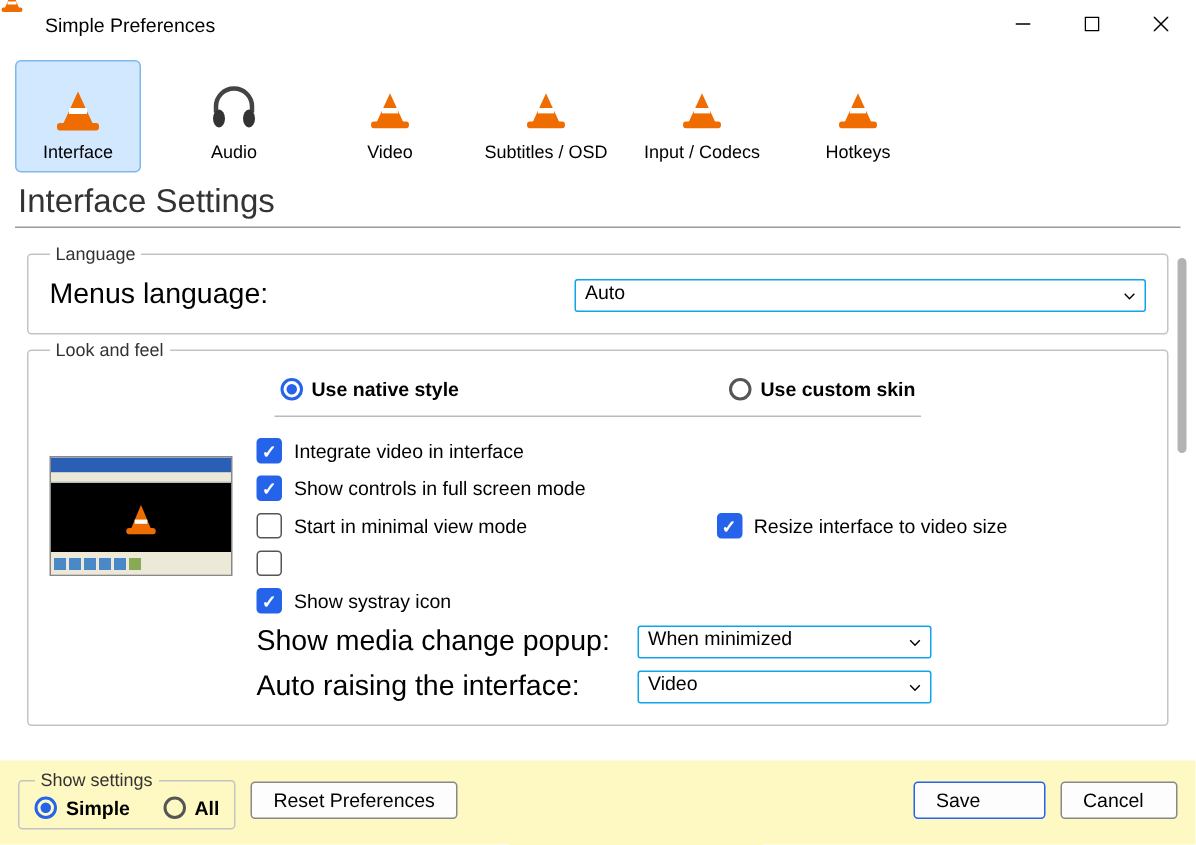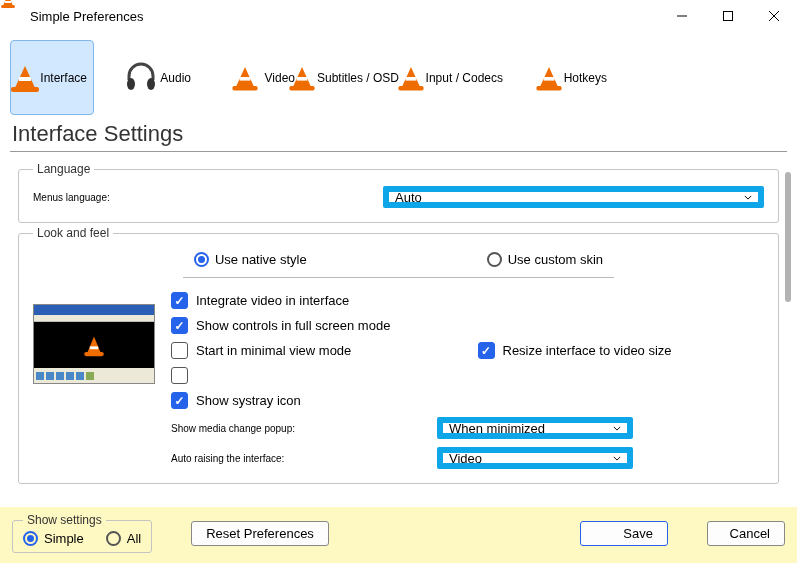--- a/index.html
+++ b/index.html
@@ -5,70 +5,70 @@
 * { box-sizing: border-box; margin: 0; padding: 0; }
 body { font-family: "Segoe UI", Tahoma, sans-serif; font-size: 13px; color: #000; background: #fff; width: 797px; height: 563px; overflow: hidden; }
 .titlebar { height: 32px; display: flex; align-items: center; padding: 0 0 0 8px; }
 .titlebar .app-icon { width: 16px; height: 16px; margin-right: 6px; }
 .titlebar .title { font-size: 13px; }
 .titlebar .spacer { flex: 1; }
 .win-btn { width: 46px; height: 32px; display: flex; align-items: center; justify-content: center; }
 .win-btn svg { width: 10px; height: 10px; }
 
 .toolbar { display: flex; padding: 8px 10px 0 10px; gap: 20px; }
-.tool { display: flex; flex-direction: row; align-items: center; justify-content: flex-end; padding: 4px 6px 6px 6px; border: 1px solid transparent; border-radius: 4px; width: 84px; height: 75px; }
+.tool { display: flex; flex-direction: column; align-items: center; justify-content: flex-end; padding: 4px 6px 6px 6px; border: 1px solid transparent; border-radius: 4px; width: 84px; height: 75px; }
 .tool.selected { background: #d1e8ff; border: 1px solid #7fb8ec; }
 .tool .tool-icon { width: 44px; height: 40px; display: flex; align-items: center; justify-content: center; }
 .tool .tool-label { font-size: 12px; margin-top: 2px; text-align: center; white-space: nowrap; }
 
 .page-title { font-size: 22px; color: #333; padding: 6px 12px 4px 12px; }
 .title-rule { border: 0; border-top: 1px solid #999; margin: 0 10px 10px 10px; }
 
 .content { position: relative; padding: 0 18px 10px 18px; height: 330px; overflow: hidden; }
 .scroll-indicator { position: absolute; top: 10px; right: 6px; bottom: 10px; width: 6px; background: transparent; }
 .scroll-thumb { position: absolute; top: 0; width: 6px; height: 130px; background: #b3b3b3; border-radius: 3px; }
 
 fieldset { border: 1px solid #c4c4c4; border-radius: 3px; margin-bottom: 3px; padding: 10px 14px 14px 14px; }
 legend { font-size: 12px; color: #333; padding: 0 4px; }
 
 .row { display: flex; align-items: center; gap: 10px; }
-.label { font-size: 10px; }
-.select { flex: 1; border: 6px solid #0ea5e9; border-radius: 2px; background: #fff; height: 22px; display: flex; align-items: center; padding: 0 6px; font-size: 13px; position: relative; }
+.label { font-size: 19px; }
+.select { flex: 1; border: 1px solid #0ea5e9; border-radius: 2px; background: #fff; height: 22px; display: flex; padding: 0 6px; font-size: 13px; position: relative; }
 .select .caret { position: absolute; right: 6px; top: 50%; transform: translateY(-50%); }
 .caret svg { width: 8px; height: 8px; }
 
-.radio-row { display: flex; justify-content: center; gap: 180px; padding: 2px 0 10px 0; }
+.radio-row { display: flex; justify-content: center; gap: 180px; padding: 2px 0 10px 0; font-weight: bold; }
 .radio { display: flex; align-items: center; gap: 6px; font-size: 13px; }
 .radio-circle { width: 15px; height: 15px; border: 2px solid #555; border-radius: 50%; display: flex; align-items: center; justify-content: center; }
 .radio-circle.checked { border-color: #2563eb; }
 .radio-circle.checked::after { content: ''; width: 7px; height: 7px; background: #2563eb; border-radius: 50%; }
 .radio-divider { border: 0; border-top: 1px solid #bbb; margin: 0 150px 10px 150px; }
 
 .look-row { display: flex; align-items: flex-start; }
 .preview { width: 122px; height: 80px; border: 1px solid #888; margin-right: 16px; margin-top: 16px; background: linear-gradient(#fdf6e3,#fdf6e3); position: relative; overflow: hidden; }
 .preview .pv-title { height: 10px; background: #2a5fb5; }
 .preview .pv-menu { height: 7px; background: #ece9d8; border-bottom: 1px solid #bbb; }
 .preview .pv-video { height: 46px; background: #000; display: flex; align-items: center; justify-content: center; }
 .preview .pv-ctl { height: 15px; background: #ece9d8; display:flex; align-items:center; gap:2px; padding:0 2px;}
 .pv-btn { width:8px; height:8px; background:#4a88c7; }
 
 .options { flex: 1; display: grid; grid-template-columns: 1fr 1fr; column-gap: 20px; row-gap: 8px; margin-top: 4px; }
 .check { display: flex; align-items: center; gap: 8px; font-size: 13px; }
 .checkbox { width: 17px; height: 17px; border: 1.5px solid #555; border-radius: 3px; display: flex; align-items: center; justify-content: center; flex-shrink:0;}
 .checkbox.checked { background: #2563eb; border-color: #2563eb; }
 .checkbox.checked::after { content: '✓'; color: #fff; font-size: 12px; font-weight: bold; line-height: 1; }
 .span2 { grid-column: 1 / 3; }
-.opt-row { display: flex; align-items: center; gap: 22px; grid-column: 1 / 3; }
+.opt-row { display: flex; align-items: center; gap: 10px; grid-column: 1 / 3; }
 .opt-row .label { width: 244px; }
 .opt-row .select { width: 196px; flex: 0 0 196px; }
 
 .footer { position: absolute; left:0; right:0; bottom:0; padding: 6px 12px 10px 12px; display: flex; align-items: center; gap: 10px; background:#fef9c3;}
 .footer fieldset { margin: 0; padding: 4px 10px 6px 10px; }
 .footer .radio-row { gap: 22px; padding: 0; justify-content:flex-start;}
-.btn { border: 1px solid #888; background: #fdfdfd; border-radius: 3px; padding: 4px 14px; font-size: 13px; min-width: 78px; text-align:right;margin-left:29px;}
+.btn { border: 1px solid #888; background: #fdfdfd; border-radius: 3px; padding: 4px 14px; font-size: 13px; min-width: 78px; text-align:left;}
 .btn.primary { border-color: #2563eb; min-width:88px;}
 .footer .spacer { flex: 1; }
 
 
 .cone { position: relative; width: 30px; height: 30px; }
 .cone-body { position:absolute; bottom:2px; left:50%; transform:translateX(-50%); width:0; height:0; border-left: 11px solid transparent; border-right: 11px solid transparent; border-bottom: 24px solid #ef6c00; }
 .cone-stripe { position:absolute; bottom:11px; left:50%; transform:translateX(-50%); width:12px; height:4px; background:#fff; }
 .cone-base { position:absolute; bottom:0; left:50%; transform:translateX(-50%); width:28px; height:5px; background:#ef6c00; border-radius:2px;}
 .small-cone .cone-body { border-left-width:5px; border-right-width:5px; border-bottom-width:12px;}
 .small-cone .cone-base { width:14px; height:3px;}

